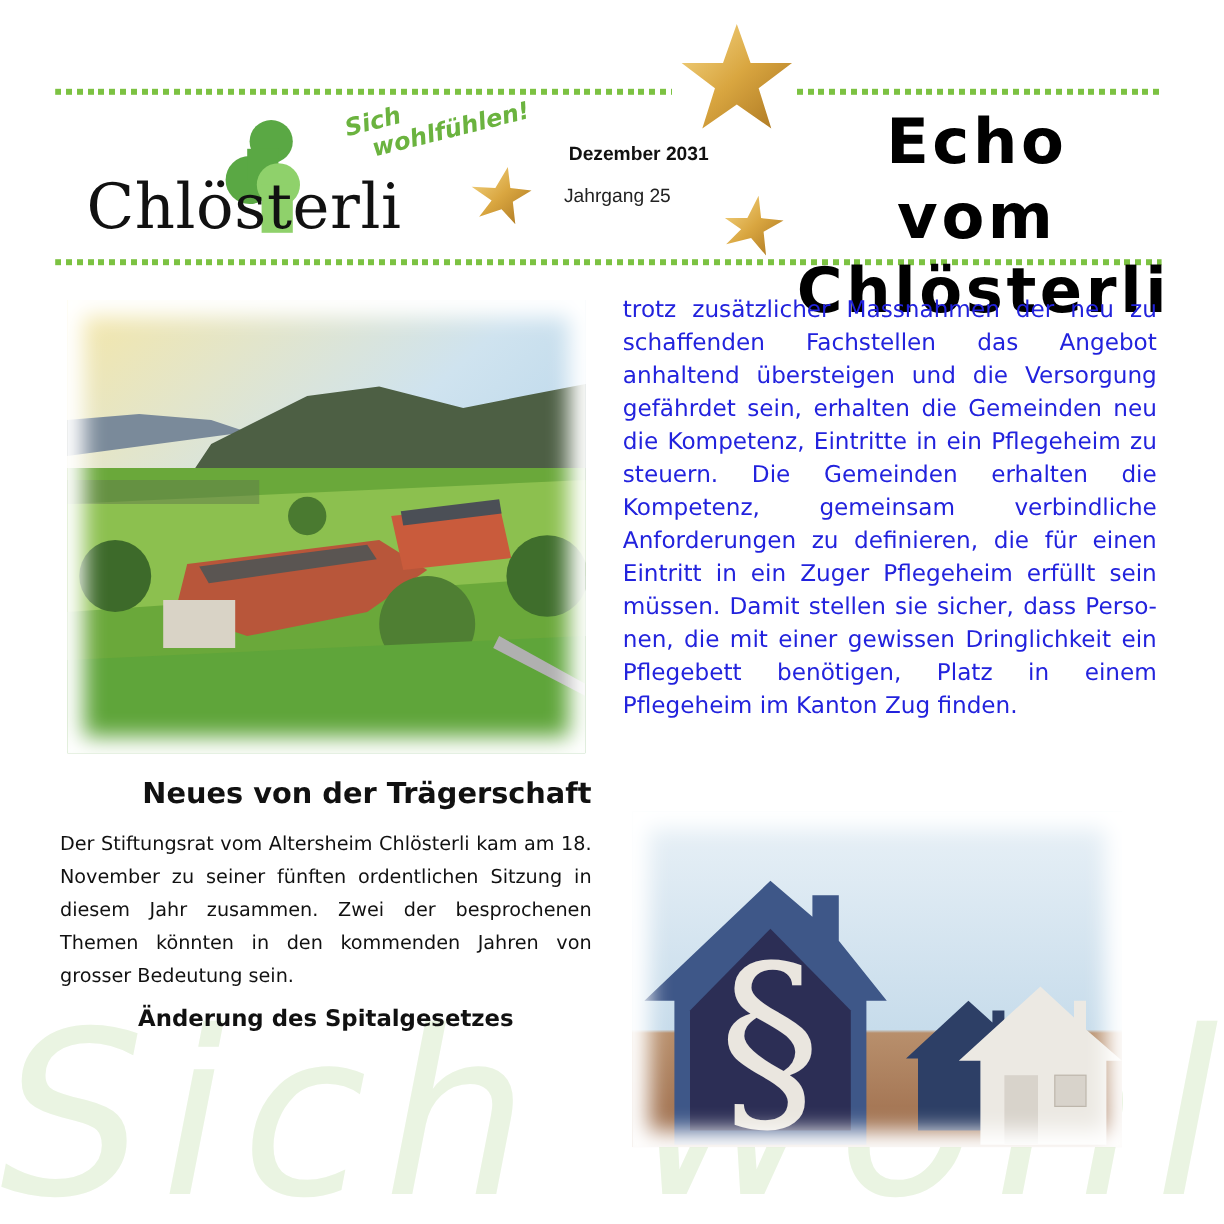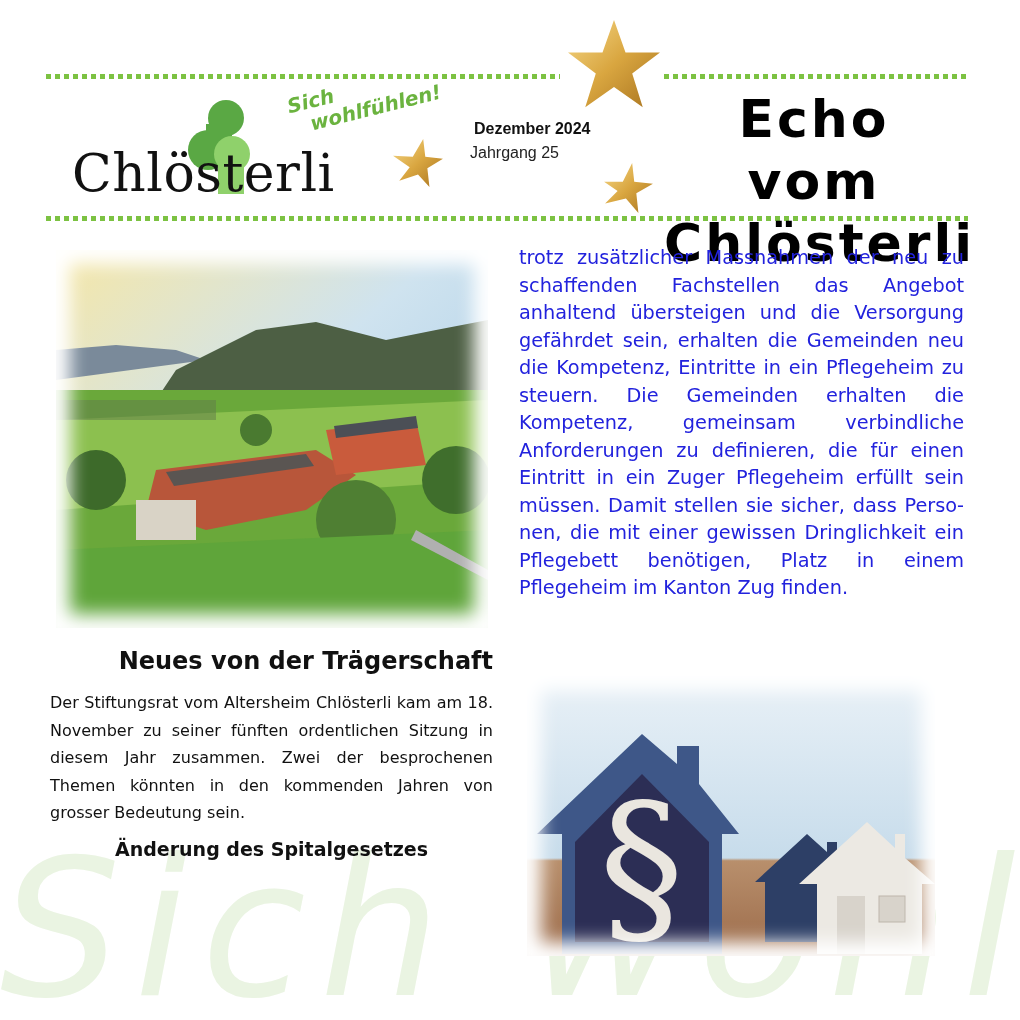--- a/index.html
+++ b/index.html
@@ -14,21 +14,21 @@
   .star { position:absolute; z-index:2; }
 
   
   .logo-word { position:absolute; left:72px; top:143px; font-family:"DejaVu Serif", serif; font-size:52px; color:#111; letter-spacing:0.5px; z-index:3; line-height:60px; }
   .logo-blob { position:absolute; z-index:2; }
   .slogan { position:absolute; left:285px; top:96px; font-family:"DejaVu Sans", sans-serif; font-style:italic; font-weight:bold; color:#6bb33f; font-size:20px; transform:rotate(-14deg); transform-origin:left top; line-height:22px; z-index:3; }
   .slogan span { display:block; }
   .slogan .l2 { margin-left:18px; }
 
   .issue-date { position:absolute; left:474px; top:120px; font-family:"Liberation Sans", sans-serif; font-weight:bold; font-size:16px; color:#111; z-index:3; }
-  .issue-vol { position:absolute; left:470px; top:144px; font-family:"Liberation Sans", sans-serif; font-size:16px; color:#222; z-index:3; }
+  .issue-vol { position:absolute; left:470px; top:155px; font-family:"Liberation Sans", sans-serif; font-size:16px; color:#222; z-index:3; }
 
   .title { position:absolute; left:664px; top:88px; width:300px; font-family:"DejaVu Sans", sans-serif; font-weight:bold; font-size:52px; line-height:62px; color:#000; letter-spacing:3px; z-index:3;text-align:center; }
   .title span { display:block; }
 
   
   .photo { position:absolute; overflow:hidden; z-index:2; }
   .photo::after { content:""; position:absolute; inset:0; box-shadow: inset 0 0 18px 14px #ffffff; pointer-events:none; }
 
   
   .col-right { position:absolute; left:519px; top:244px; width:445px; z-index:3; color:#2222dd; font-family:"DejaVu Sans", sans-serif; font-size:19.3px; line-height:27.5px; text-align:justify; hyphens:manual; }
@@ -69,21 +69,21 @@
   <rect x="28" y="30" width="26" height="26" fill="#5aa844"></rect>
   <circle cx="54" cy="60" r="18" fill="#8fd16b"></circle>
   <rect x="40" y="60" width="26" height="40" fill="#8fd16b"></rect>
 </svg>
 <div class="logo-word">Chlösterli</div>
 <div class="slogan">
   <span>Sich</span>
   <span class="l2">wohlfühlen!</span>
 </div>
 
-<div class="issue-date">Dezember 2024</div>
+<div class="issue-date">Dezember 2031</div>
 <div class="issue-vol">Jahrgang 25</div>
 
 <div class="title">
   <span>Echo vom</span>
   <span>Chlösterli</span>
 </div>
 
 <div class="photo" style="left:56px; top:250px; width:432px; height:378px;">
   <svg width="432" height="378" viewBox="0 0 432 378">
     <defs>

